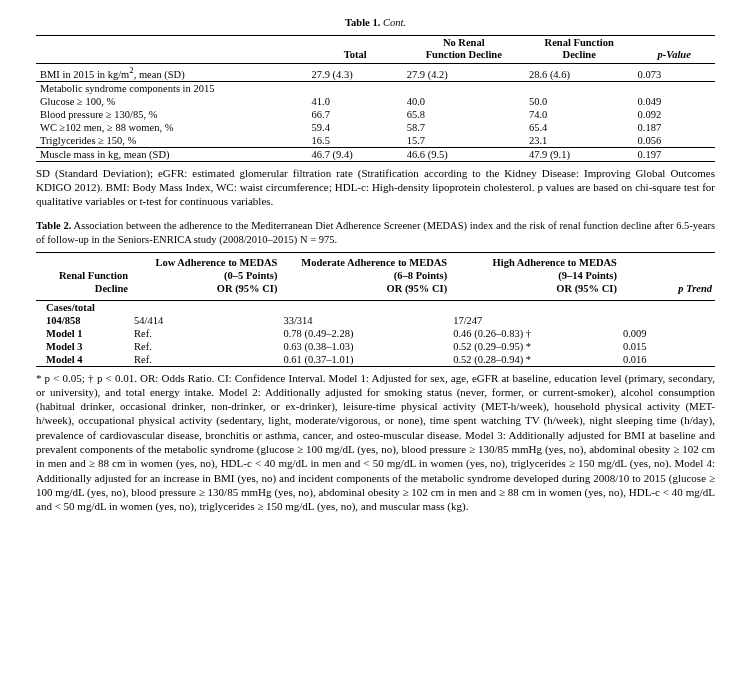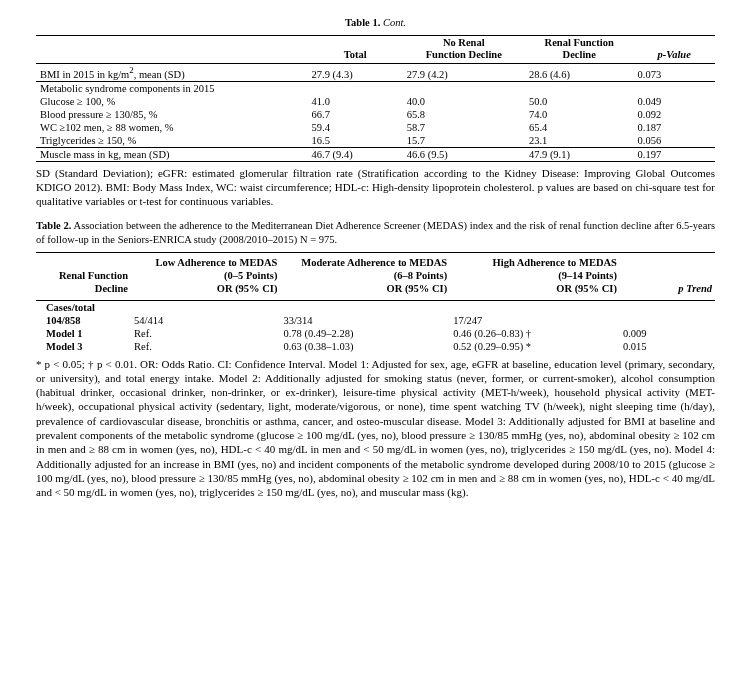--- a/index.html
+++ b/index.html
@@ -258,19 +258,26 @@
           <td class="num">0.46 (0.26–0.83) †</td>
           <td class="num">0.009</td>
         </tr>
         <tr>
           <td class="cell-indent">Model 3</td>
           <td class="num">Ref.</td>
           <td class="num">0.63 (0.38–1.03)</td>
           <td class="num">0.52 (0.29–0.95) *</td>
           <td class="num">0.015</td>
         </tr>
+        <tr class="rule-bottom">
+          <td class="cell-indent">Model 4</td>
+          <td class="num">Ref.</td>
+          <td class="num">0.61 (0.37–1.01)</td>
+          <td class="num">0.52 (0.28–0.94) *</td>
+          <td class="num">0.016</td>
+        </tr>
       </tbody>
     </table>
 
     <p class="footnote">* p &lt; 0.05; † p &lt; 0.01. OR: Odds Ratio. CI: Confidence Interval. Model 1: Adjusted for sex, age, eGFR at baseline, education level (primary, secondary, or university), and total energy intake. Model 2: Additionally adjusted for smoking status (never, former, or current-smoker), alcohol consumption (habitual drinker, occasional drinker, non-drinker, or ex-drinker), leisure-time physical activity (MET-h/week), household physical activity (MET-h/week), occupational physical activity (sedentary, light, moderate/vigorous, or none), time spent watching TV (h/week), night sleeping time (h/day), prevalence of cardiovascular disease, bronchitis or asthma, cancer, and osteo-muscular disease. Model 3: Additionally adjusted for BMI at baseline and prevalent components of the metabolic syndrome (glucose ≥ 100 mg/dL (yes, no), blood pressure ≥ 130/85 mmHg (yes, no), abdominal obesity ≥ 102 cm in men and ≥ 88 cm in women (yes, no), HDL-c &lt; 40 mg/dL in men and &lt; 50 mg/dL in women (yes, no), triglycerides ≥ 150 mg/dL (yes, no). Model 4: Additionally adjusted for an increase in BMI (yes, no) and incident components of the metabolic syndrome developed during 2008/10 to 2015 (glucose ≥ 100 mg/dL (yes, no), blood pressure ≥ 130/85 mmHg (yes, no), abdominal obesity ≥ 102 cm in men and ≥ 88 cm in women (yes, no), HDL-c &lt; 40 mg/dL and &lt; 50 mg/dL in women (yes, no), triglycerides ≥ 150 mg/dL (yes, no), and muscular mass (kg).</p>
 
   </div>
 </div>
 
 </body></html>

